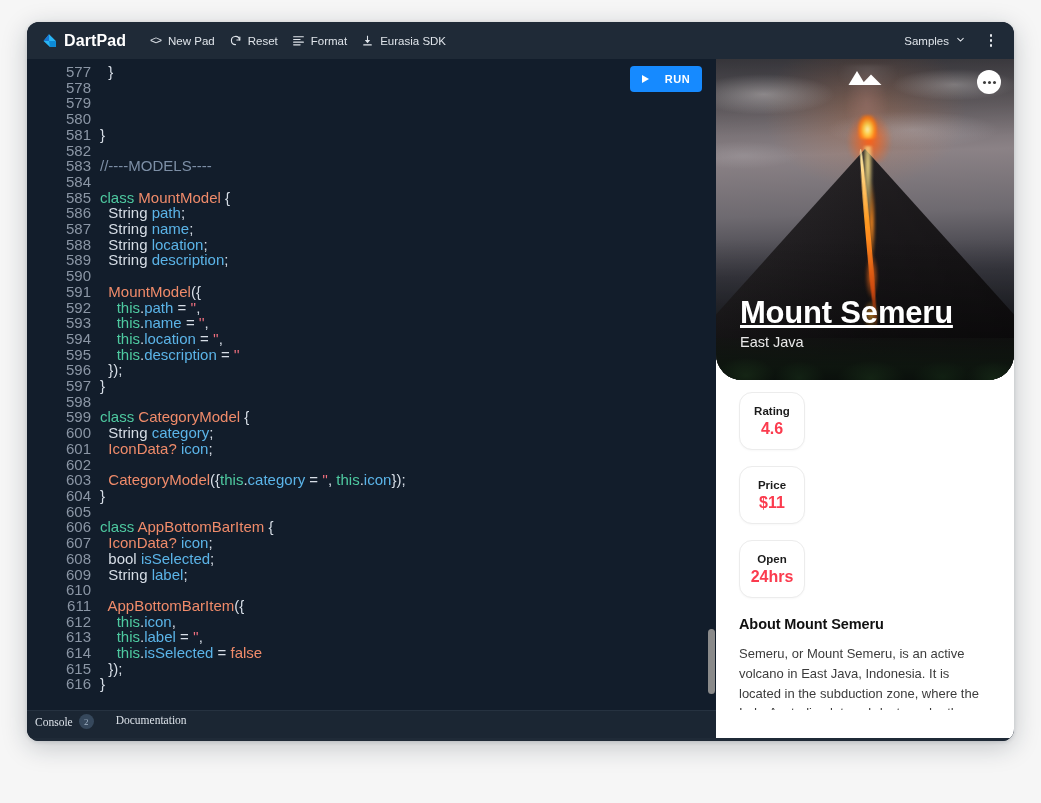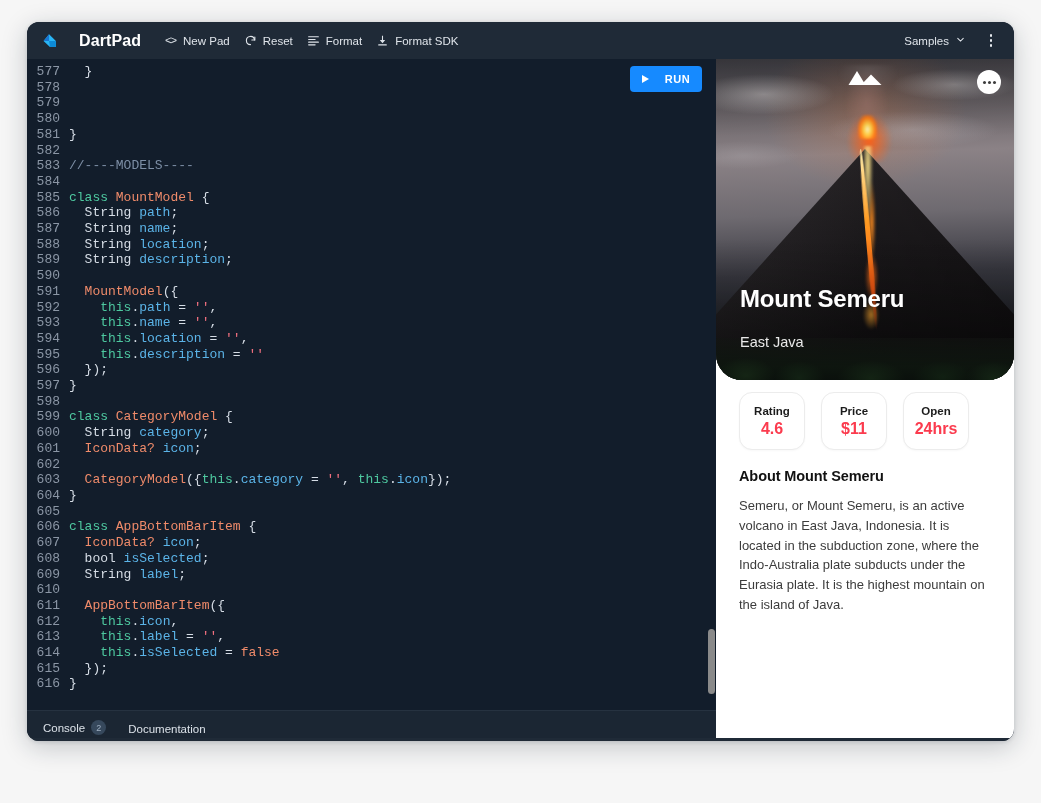--- a/index.html
+++ b/index.html
@@ -37,21 +37,21 @@
     position: relative;
     height: 37px;
     background: #1f2a37;
     display: flex;
     align-items: center;
     padding: 0 12px 0 14px;
   }
   .brand {
     display: flex;
     align-items: center;
-    gap: 21px;
+    gap: 6px;
     margin-right: 16px;
   }
   .brand-logo { width: 17px; height: 17px; display: block; }
   .brand-name {
     color: #ffffff;
     font-size: 16px;
     font-weight: bold;
     letter-spacing: .1px;
   }
   .hdr-btn {
@@ -110,24 +110,25 @@
   
   #editor-pane {
     position: relative;
     width: 689px;
     background: #121d2b;
     overflow: hidden;
   }
   #code {
     position: absolute;
     left: 0; top: 5px;
-    font-family: Liberation Mono, monospace;
-    font-size: 13px;
+    font-family: Liberation Sans, sans-serif;
+    font-size: 15px;
     line-height: 15.7px;
     white-space: pre;
+    padding-left: 31px;
   }
   .ln {
     display: flex;
   }
   .gutter {
     width: 42px;
     text-align: right;
     padding-right: 9px;
     color: #8b96a5;
     flex: none;
@@ -292,35 +293,37 @@
   }
   #more-badge i { width: 3px; height: 3px; border-radius: 50%; background: #3c3c3c; display: block; }
 
   .hero-text {
     position: absolute;
     left: 24px; bottom: 30px;
     z-index: 3;
   }
   .hero-title {
     color: #ffffff;
-    font-size: 24px;
+    font-size: 31px;
     font-weight: bold;
     letter-spacing: -.2px;
     line-height: 1.12;
+    text-decoration: underline;
   }
   .hero-sub {
     color: #e9e9e9;
     font-size: 14.5px;
-    margin-top: 21px;
+    margin-top: 3px;
   }
 
   #stats {
     display: flex;
     gap: 16px;
     padding: 12px 23px 0 23px;
+    flex-direction: column;
   }
   .stat-card {
     width: 66px; height: 58px;
     border: 1px solid #ececec;
     border-radius: 13px;
     background: #fff;
     display: flex; flex-direction: column;
     align-items: center; justify-content: center;
     gap: 3px;
     cursor: pointer;
@@ -344,25 +347,25 @@
     line-height: 1.52;
     color: #3c3c3c;
     max-width: 272px;
   }
 
   
   #console-tabs {
     height: 28px;
     background: #1b2633;
     display: flex;
-    align-items: flex-end;
-    padding-left: 8px;
+    align-items: flex-start;
     gap: 6px;
     border-top: 1px solid #263240;
     width: 689px;
+    font-family: Liberation Serif, serif;
   }
   .ctab {
     display: flex; align-items: center; gap: 6px;
     color: #dbe1e8;
     font-size: 11.5px;
     padding: 3px 8px;
     border-radius: 3px;
     cursor: pointer;
   }
   .badge {
@@ -427,21 +430,21 @@
         <span>Format</span>
       </div>
 
       <div class="hdr-btn">
         <span class="hdr-ico">
           <svg width="13" height="13" viewBox="0 0 24 24" fill="#dfe4ea">
             <path d="M11 3h2v8h4l-5 6-5-6h4z"></path>
             <rect x="4" y="19" width="16" height="2.2" rx="1"></rect>
           </svg>
         </span>
-        <span>Format SDK</span>
+        <span>Eurasia SDK</span>
       </div>
 
 
       <div class="hdr-right">
         <div class="samples">
           <span>Samples</span>
           <span>
             <svg width="11" height="11" viewBox="0 0 24 24" fill="none" stroke="#dfe4ea" stroke-width="2.3" stroke-linecap="round">
               <path d="M6 9.5l6 6 6-6"></path>
             </svg>

